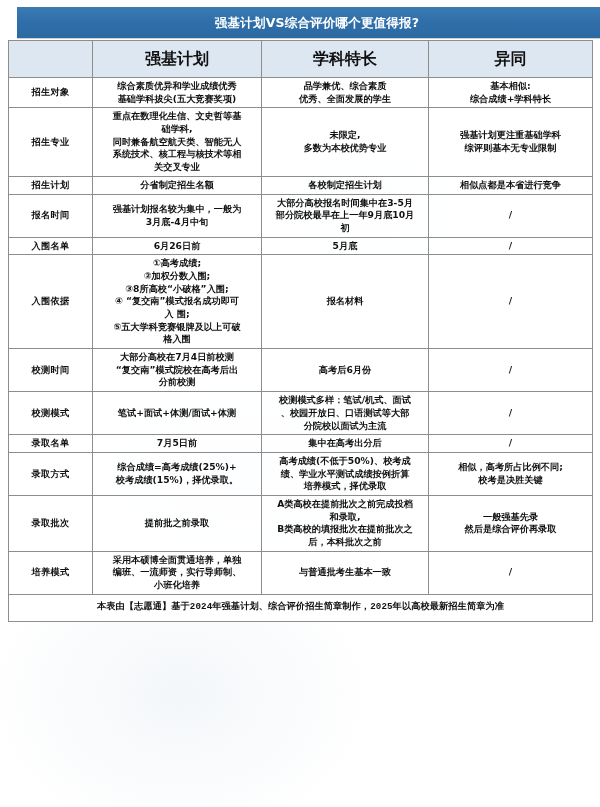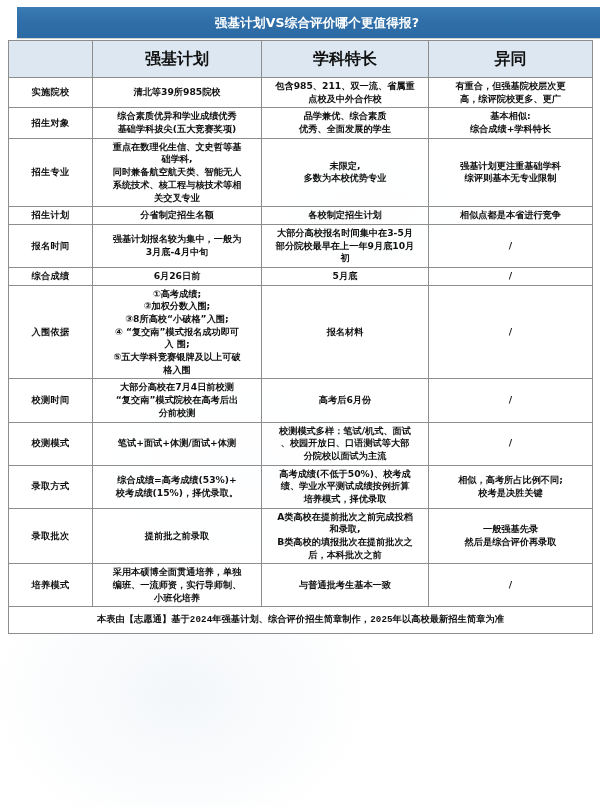--- a/index.html
+++ b/index.html
@@ -138,34 +138,20 @@
       <thead>
         <tr>
           <th class="head-blank"></th>
           <th>强基计划</th>
           <th>学科特长</th>
           <th>异同</th>
         </tr>
       </thead>
       <tbody id="tbody">
           <tr>
-            <td class="rowlabel">实施院校</td>
-            <td>
-              <span class="cellline">清北等39所985院校</span>
-            </td>
-            <td>
-              <span class="cellline">包含985、211、双一流、省属重</span>
-              <span class="cellline">点校及中外合作校</span>
-            </td>
-            <td>
-              <span class="cellline">有重合，但强基院校层次更</span>
-              <span class="cellline">高，综评院校更多、更广</span>
-            </td>
-          </tr>
-          <tr>
             <td class="rowlabel">招生对象</td>
             <td class="red">
               <span class="cellline">综合素质优异和学业成绩优秀</span>
               <span class="cellline">基础学科拔尖(五大竞赛奖项)</span>
             </td>
             <td class="red">
               <span class="cellline">品学兼优、综合素质</span>
               <span class="cellline">优秀、全面发展的学生</span>
             </td>
             <td class="red">
@@ -212,21 +198,21 @@
             <td class="align-left">
               <span class="cellline">大部分高校报名时间集中在3-5月</span>
               <span class="cellline">部分院校最早在上一年9月底10月</span>
               <span class="cellline">初</span>
             </td>
             <td class="slash">
               <span class="cellline">/</span>
             </td>
           </tr>
           <tr>
-            <td class="rowlabel">综合成绩</td>
+            <td class="rowlabel">入围名单</td>
             <td>
               <span class="cellline">6月26日前</span>
             </td>
             <td>
               <span class="cellline">5月底</span>
             </td>
             <td class="slash">
               <span class="cellline">/</span>
             </td>
           </tr>
@@ -270,23 +256,35 @@
             <td class="align-left">
               <span class="cellline">校测模式多样：笔试/机式、面试</span>
               <span class="cellline">、校园开放日、口语测试等大部</span>
               <span class="cellline">分院校以面试为主流</span>
             </td>
             <td class="slash">
               <span class="cellline">/</span>
             </td>
           </tr>
           <tr>
+            <td class="rowlabel">录取名单</td>
+            <td>
+              <span class="cellline">7月5日前</span>
+            </td>
+            <td>
+              <span class="cellline">集中在高考出分后</span>
+            </td>
+            <td class="slash">
+              <span class="cellline">/</span>
+            </td>
+          </tr>
+          <tr>
             <td class="rowlabel">录取方式</td>
             <td>
-              <span class="cellline">综合成绩=高考成绩(53%)+</span>
+              <span class="cellline">综合成绩=高考成绩(25%)+</span>
               <span class="cellline">校考成绩(15%)，择优录取。</span>
             </td>
             <td class="align-left">
               <span class="cellline">高考成绩(不低于50%)、校考成</span>
               <span class="cellline">绩、学业水平测试成绩按例折算</span>
               <span class="cellline">培养模式，择优录取</span>
             </td>
             <td>
               <span class="cellline">相似，高考所占比例不同;</span>
               <span class="cellline">校考是决胜关键</span>

